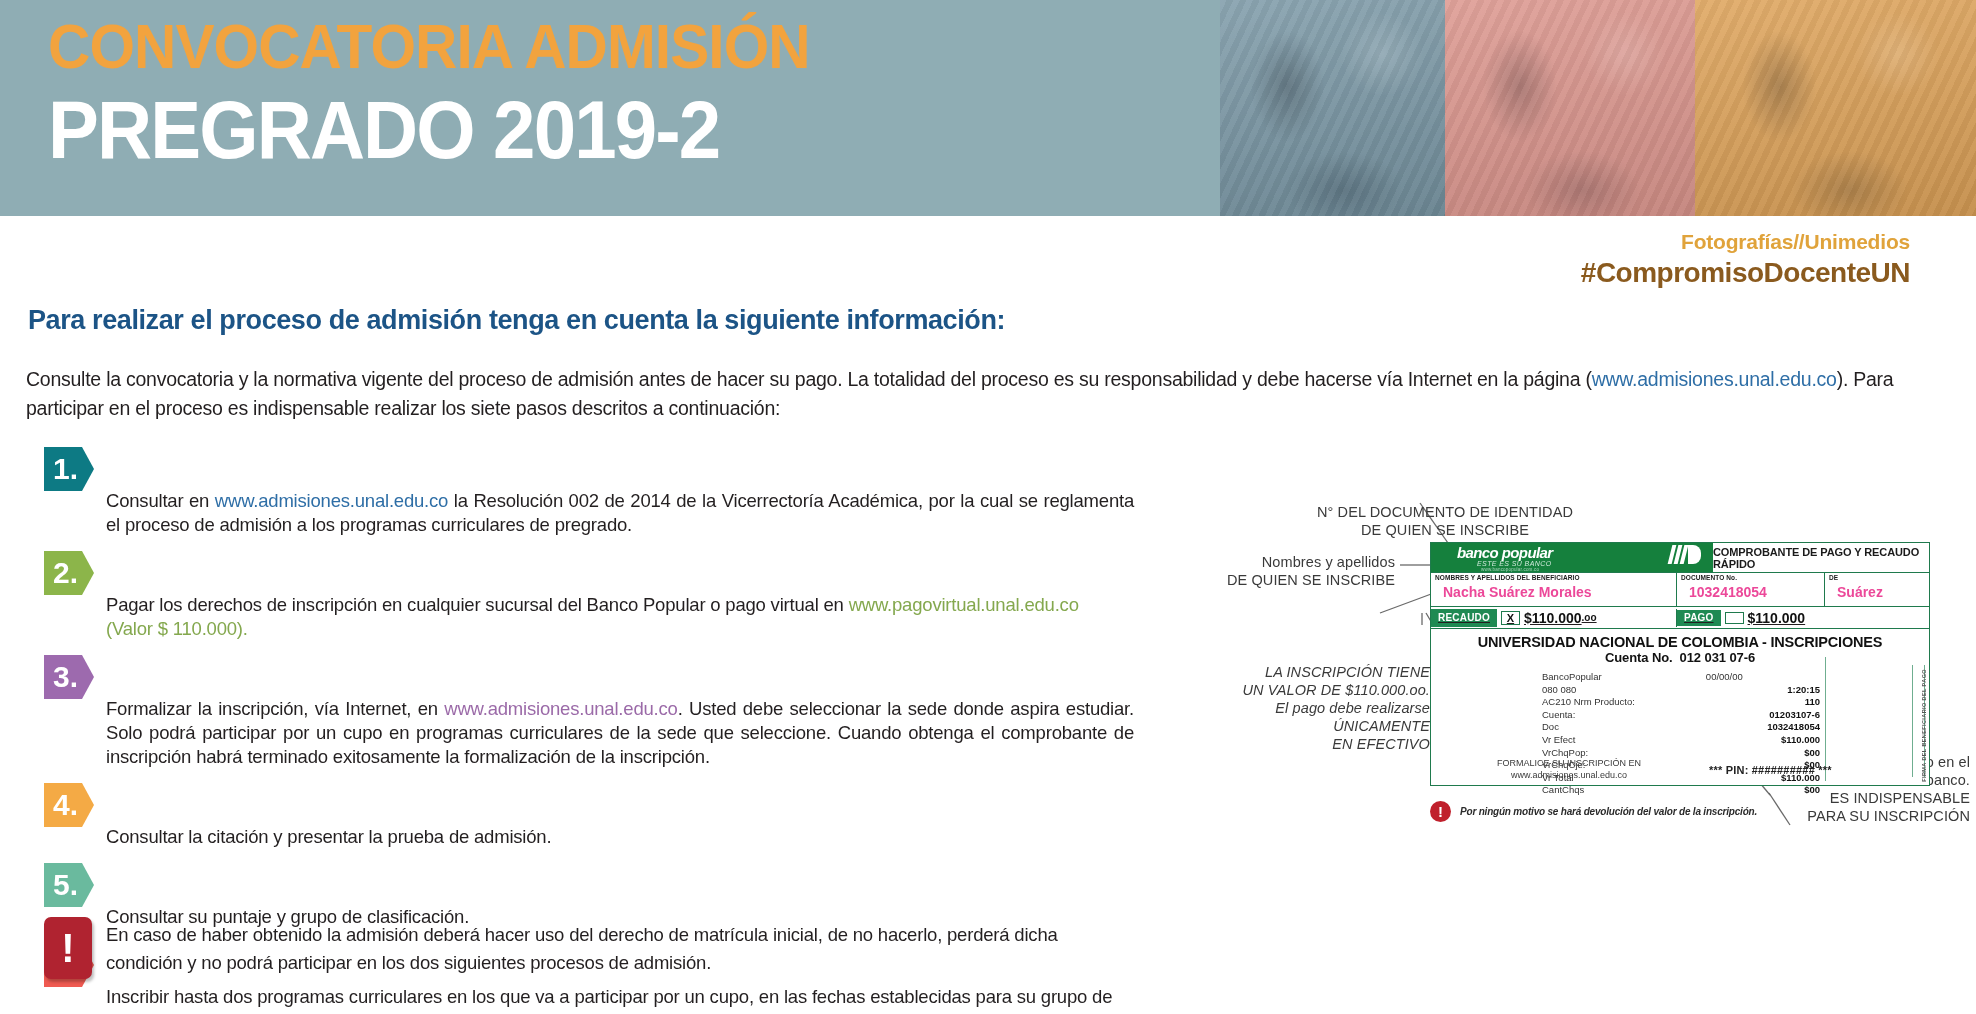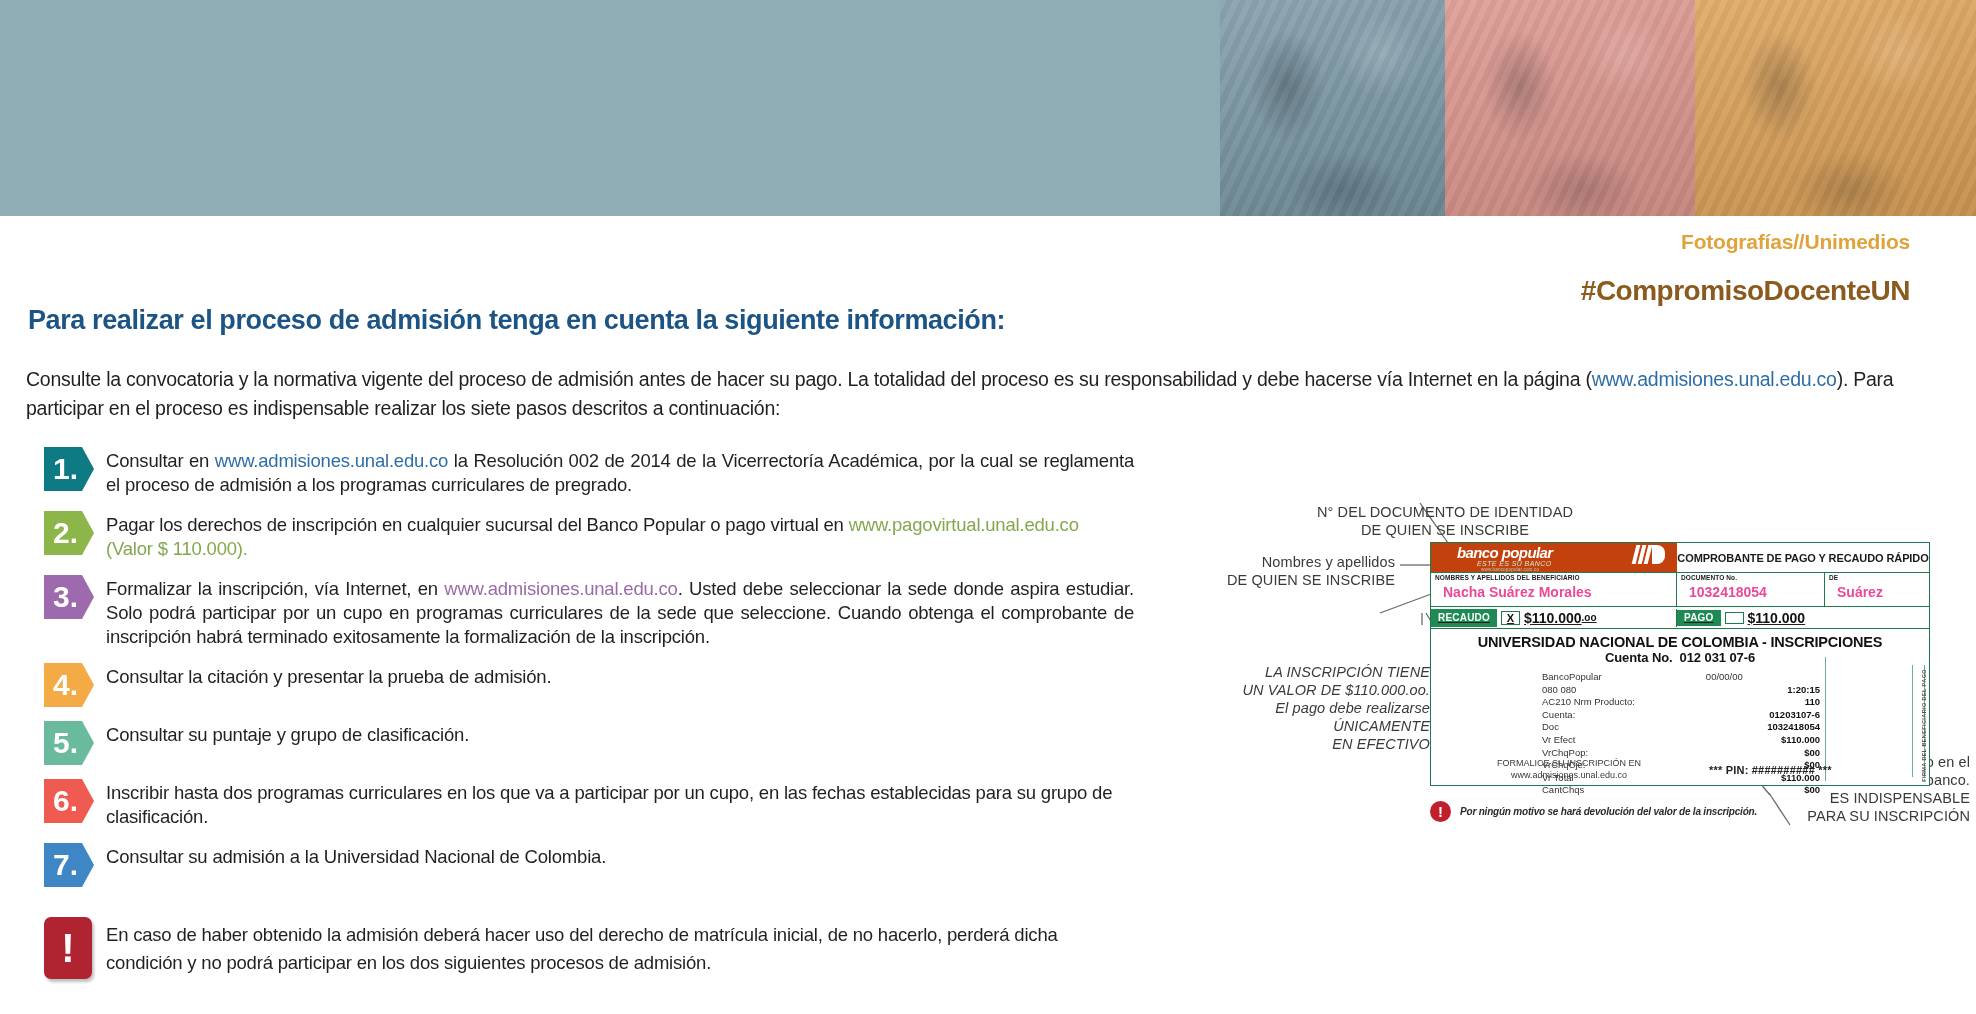--- a/index.html
+++ b/index.html
@@ -67,21 +67,20 @@
     position:absolute; right:66px; top:228px;
     text-align:right; z-index:5;
   }
   .credit-photos {
     font-size:21px; font-weight:bold; color:#e0a33b; line-height:28px;
     letter-spacing:-.2px;
   }
   .credit-hash {
     font-size:28px; font-weight:bold; color:#8a5a1e; line-height:34px;
     letter-spacing:-.5px;
-    margin-top:18px;
   }
 
   
   .section-title {
     position:absolute; left:28px; top:305px;
     font-size:27px; font-weight:bold; color:#1c5486;
     letter-spacing:-.4px; white-space:nowrap;
   }
   .intro {
     position:absolute; left:26px; top:365px; width:1880px;
@@ -99,21 +98,21 @@
     width:50px; height:44px;
     clip-path: polygon(0 0, 76% 0, 100% 50%, 76% 100%, 0 100%);
     color:#ffffff; font-size:30px; font-weight:bold;
     display:flex; align-items:center; justify-content:flex-start;
     padding-left:9px; line-height:1;
     filter: drop-shadow(2px 3px 2px rgba(0,0,0,.30));
     margin-right:12px;
   }
   .step-text {
     flex:1 1 auto; font-size:18.5px; line-height:24px;
-    letter-spacing:-.2px; padding-top:2px;
+    letter-spacing:-.2px; padding-top:2px;margin-top:40px;
   }
   .justified { text-align:justify; }
   .lnk-blue   { color:#2e6ea6; }
   .lnk-green  { color:#84a84e; }
   .lnk-purple { color:#9b6aa8; }
 
   .warn-box {
     position:absolute; left:44px; top:917px; width:1090px;
     display:flex; align-items:flex-start;
   }
@@ -144,21 +143,21 @@
 
   
   .receipt {
     position:absolute; left:300px; top:47px; width:500px; height:244px;
     border:1.6px solid #1f7a4d; background:#ffffff;
     font-family:"Liberation Sans", sans-serif;
   }
   .r-row { display:flex; }
   .r-head { height:30px; border-bottom:1.4px solid #1f7a4d; }
   .r-logo {
-    width:246px; background:#c2410c; position:relative; overflow:hidden;
+    width:282px; background:#15803d; position:relative; overflow:hidden;
   }
   .r-logo-name {
     position:absolute; left:26px; top:1px;
     color:#ffffff; font-size:15px; font-weight:bold; font-style:italic;
     letter-spacing:-.6px; white-space:nowrap;
   }
   .r-logo-sub {
     position:absolute; left:46px; top:17px;
     color:#cfe8da; font-size:7px; font-style:italic; letter-spacing:.4px;
     white-space:nowrap;
@@ -257,20 +256,24 @@
   <div class="photostrip">
     <div class="photo photo-1">
         <span class="tint"></span>
       </div>
     <div class="photo photo-2">
         <span class="tint"></span>
       </div>
     <div class="photo photo-3">
         <span class="tint"></span>
       </div>
+  </div>
+  <div class="banner-titles">
+    <div class="banner-line1">CONVOCATORIA ADMISIÓN</div>
+    <div class="banner-line2">PREGRADO 2019-2</div>
   </div>
 </div>
 
 <div class="credits">
   <div class="credit-photos">Fotografías//Unimedios</div>
   <div class="credit-hash">#CompromisoDocenteUN</div>
 </div>
 
 <div class="section-title">Para realizar el proceso de admisión tenga en cuenta la siguiente información:</div>
 

